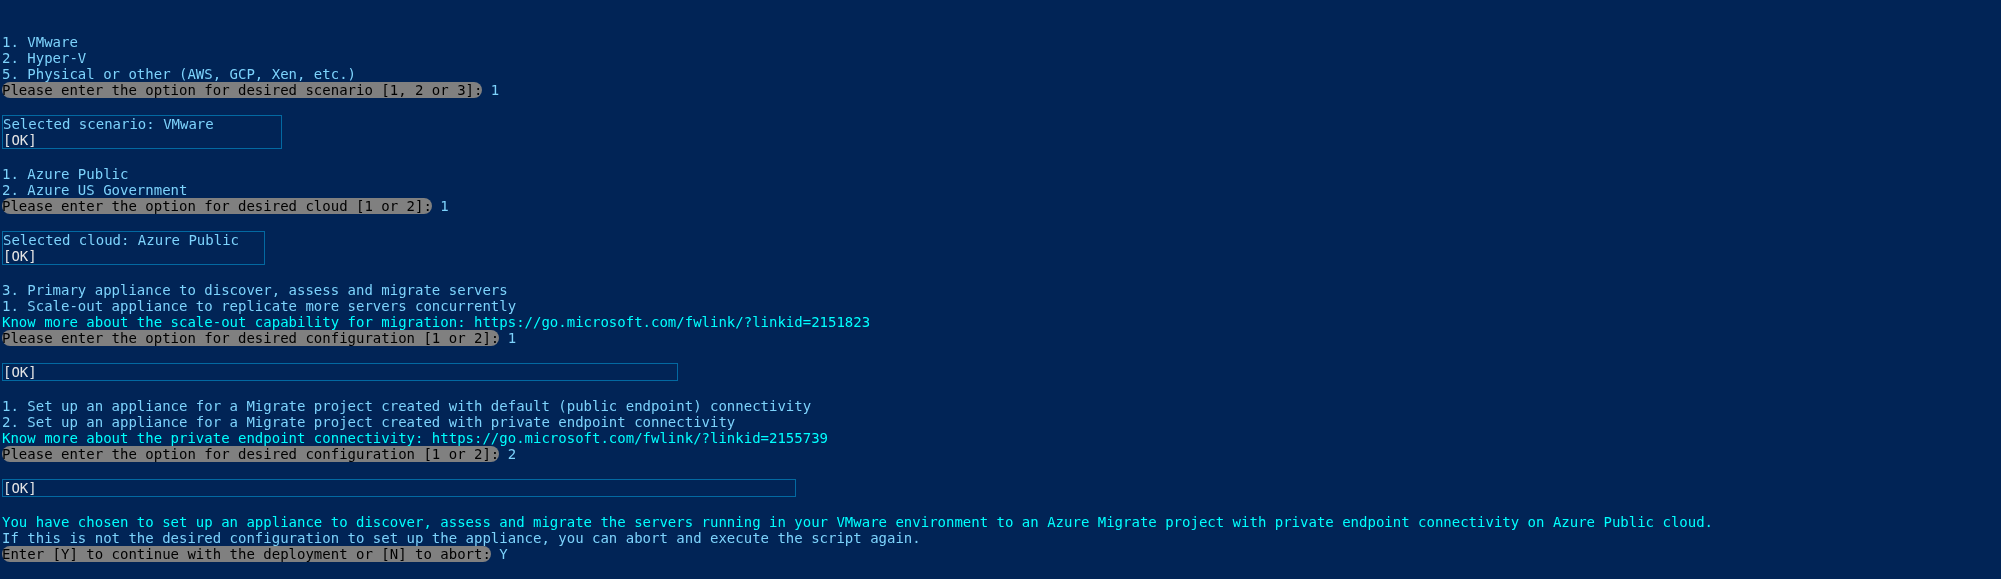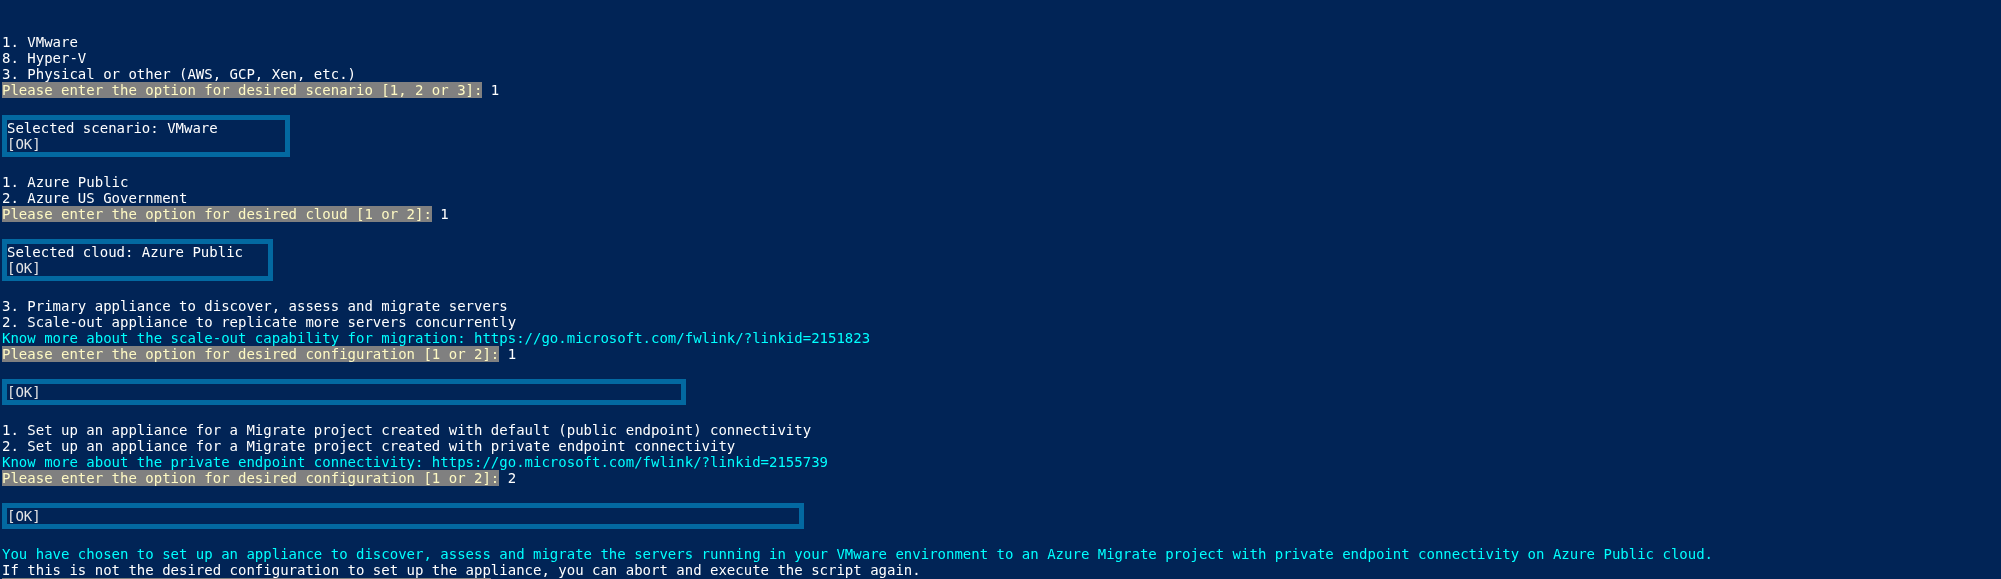--- a/index.html
+++ b/index.html
@@ -8,47 +8,47 @@
     background-color: #012456;
     color: #ffffff;
     font-family: Consolas, "Lucida Console", monospace;
     font-size: 14px;
     line-height: 16px;
     white-space: pre;
     width: 2001px;
     box-sizing: border-box;
     overflow: hidden;
   }
-  .w { color: #ffffff; margin-top: 31px; }
-  .gray-bg { background-color: #808080; color: #fef9c3; display: inline-block; }
+  .w { color: #7dd3fc; margin-top: 31px; }
+  .gray-bg { background-color: #808080; color: #000000; display: inline-block; border-radius: 8px; }
   .green { color: #e5e5e5; }
   .cyan { color: #00ffff; }
   .red-box {
-    border: 5px solid #0369a1;
+    border: 1px solid #0369a1;
     display: inline-block;
     line-height: 16px;
     margin: 1px 0;
   }
   .red-box > div { line-height: 16px; }
   .blank { height: 16px; }
 </style>
 </head>
 <body>
 
 <div><span class="w">1. VMware</span>
-<span class="w">8. Hyper-V</span>
-<span class="w">3. Physical or other (AWS, GCP, Xen, etc.)</span>
+<span class="w">2. Hyper-V</span>
+<span class="w">5. Physical or other (AWS, GCP, Xen, etc.)</span>
 <span class="gray-bg">Please enter the option for desired scenario [1, 2 or 3]:</span><span class="w"> 1</span>
 <div class="blank"></div><div class="red-box"><div><span class="w">Selected scenario: VMware</span>        </div><div><span class="green">[OK]</span>                            </div></div>
 <div class="blank"></div><span class="w">1. Azure Public</span>
 <span class="w">2. Azure US Government</span>
 <span class="gray-bg">Please enter the option for desired cloud [1 or 2]:</span><span class="w"> 1</span>
 <div class="blank"></div><div class="red-box"><div><span class="w">Selected cloud: Azure Public</span>   </div><div><span class="green">[OK]</span>                           </div></div>
 <div class="blank"></div><span class="w">3. Primary appliance to discover, assess and migrate servers</span>
-<span class="w">2. Scale-out appliance to replicate more servers concurrently</span>
+<span class="w">1. Scale-out appliance to replicate more servers concurrently</span>
 <span class="cyan">Know more about the scale-out capability for migration: https://go.microsoft.com/fwlink/?linkid=2151823</span>
 <span class="gray-bg">Please enter the option for desired configuration [1 or 2]:</span><span class="w"> 1</span>
 <div class="blank"></div><div class="red-box"><div><span class="green">[OK]</span>                                                                            </div></div>
 <div class="blank"></div><span class="w">1. Set up an appliance for a Migrate project created with default (public endpoint) connectivity</span>
 <span class="w">2. Set up an appliance for a Migrate project created with private endpoint connectivity</span>
 <span class="cyan">Know more about the private endpoint connectivity: https://go.microsoft.com/fwlink/?linkid=2155739</span>
 <span class="gray-bg">Please enter the option for desired configuration [1 or 2]:</span><span class="w"> 2</span>
 <div class="blank"></div><div class="red-box"><div><span class="green">[OK]</span>                                                                                          </div></div>
 <div class="blank"></div><span class="cyan">You have chosen to set up an appliance to discover, assess and migrate the servers running in your VMware environment to an Azure Migrate project with private endpoint connectivity on Azure Public cloud.</span>
 <span class="w">If this is not the desired configuration to set up the appliance, you can abort and execute the script again.</span>

